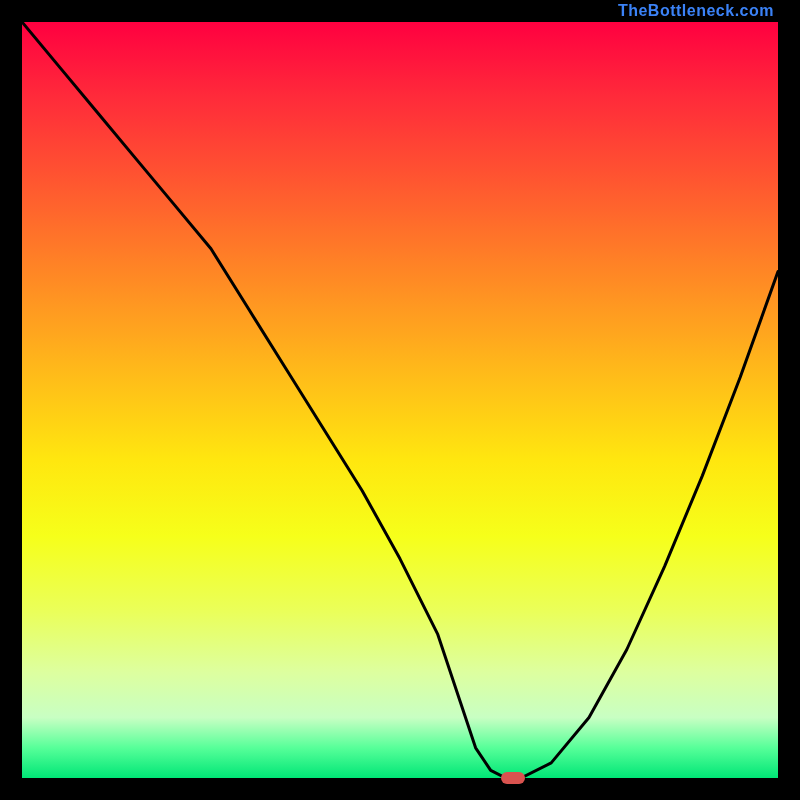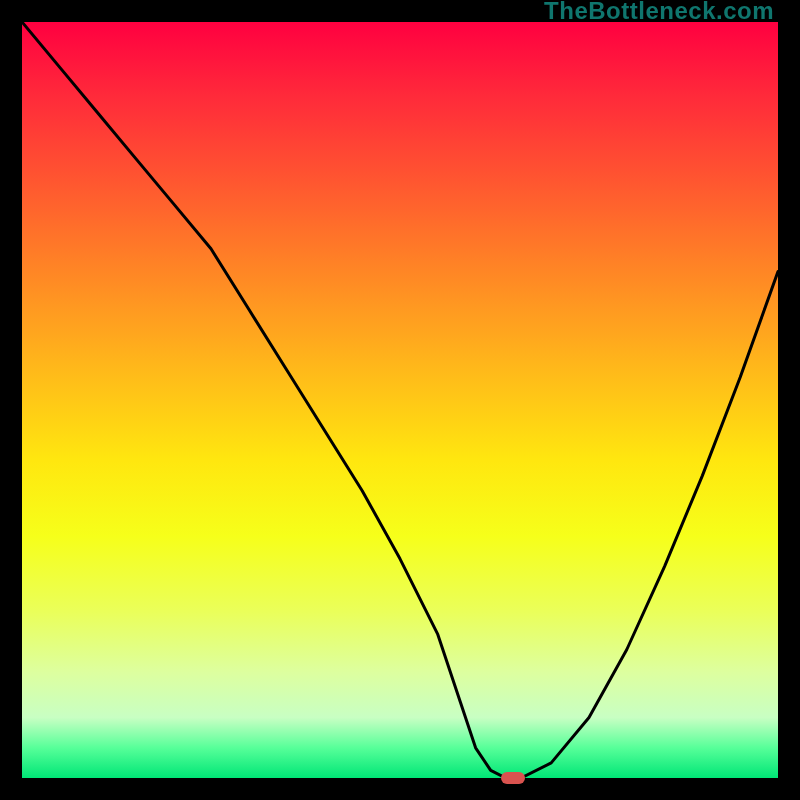--- a/index.html
+++ b/index.html
@@ -35,22 +35,22 @@
       #ddff9f 86%,
       #c8ffc3 92%,
       #57ff99 96%,
       #00e676 100%
     );
   }
   .attribution {
     position: absolute;
     top: 0px;
     right: 26px;
-    color: #0f766e;
-    font-size: 24px;
+    color: #3b82f6;
+    font-size: 16px;
     font-weight: 600;
     letter-spacing: 0.5px;
     line-height: 22px;
     user-select: none;
   }
   svg.curve {
     position: absolute;
     left: 0;
     top: 0;
     width: 756px;

